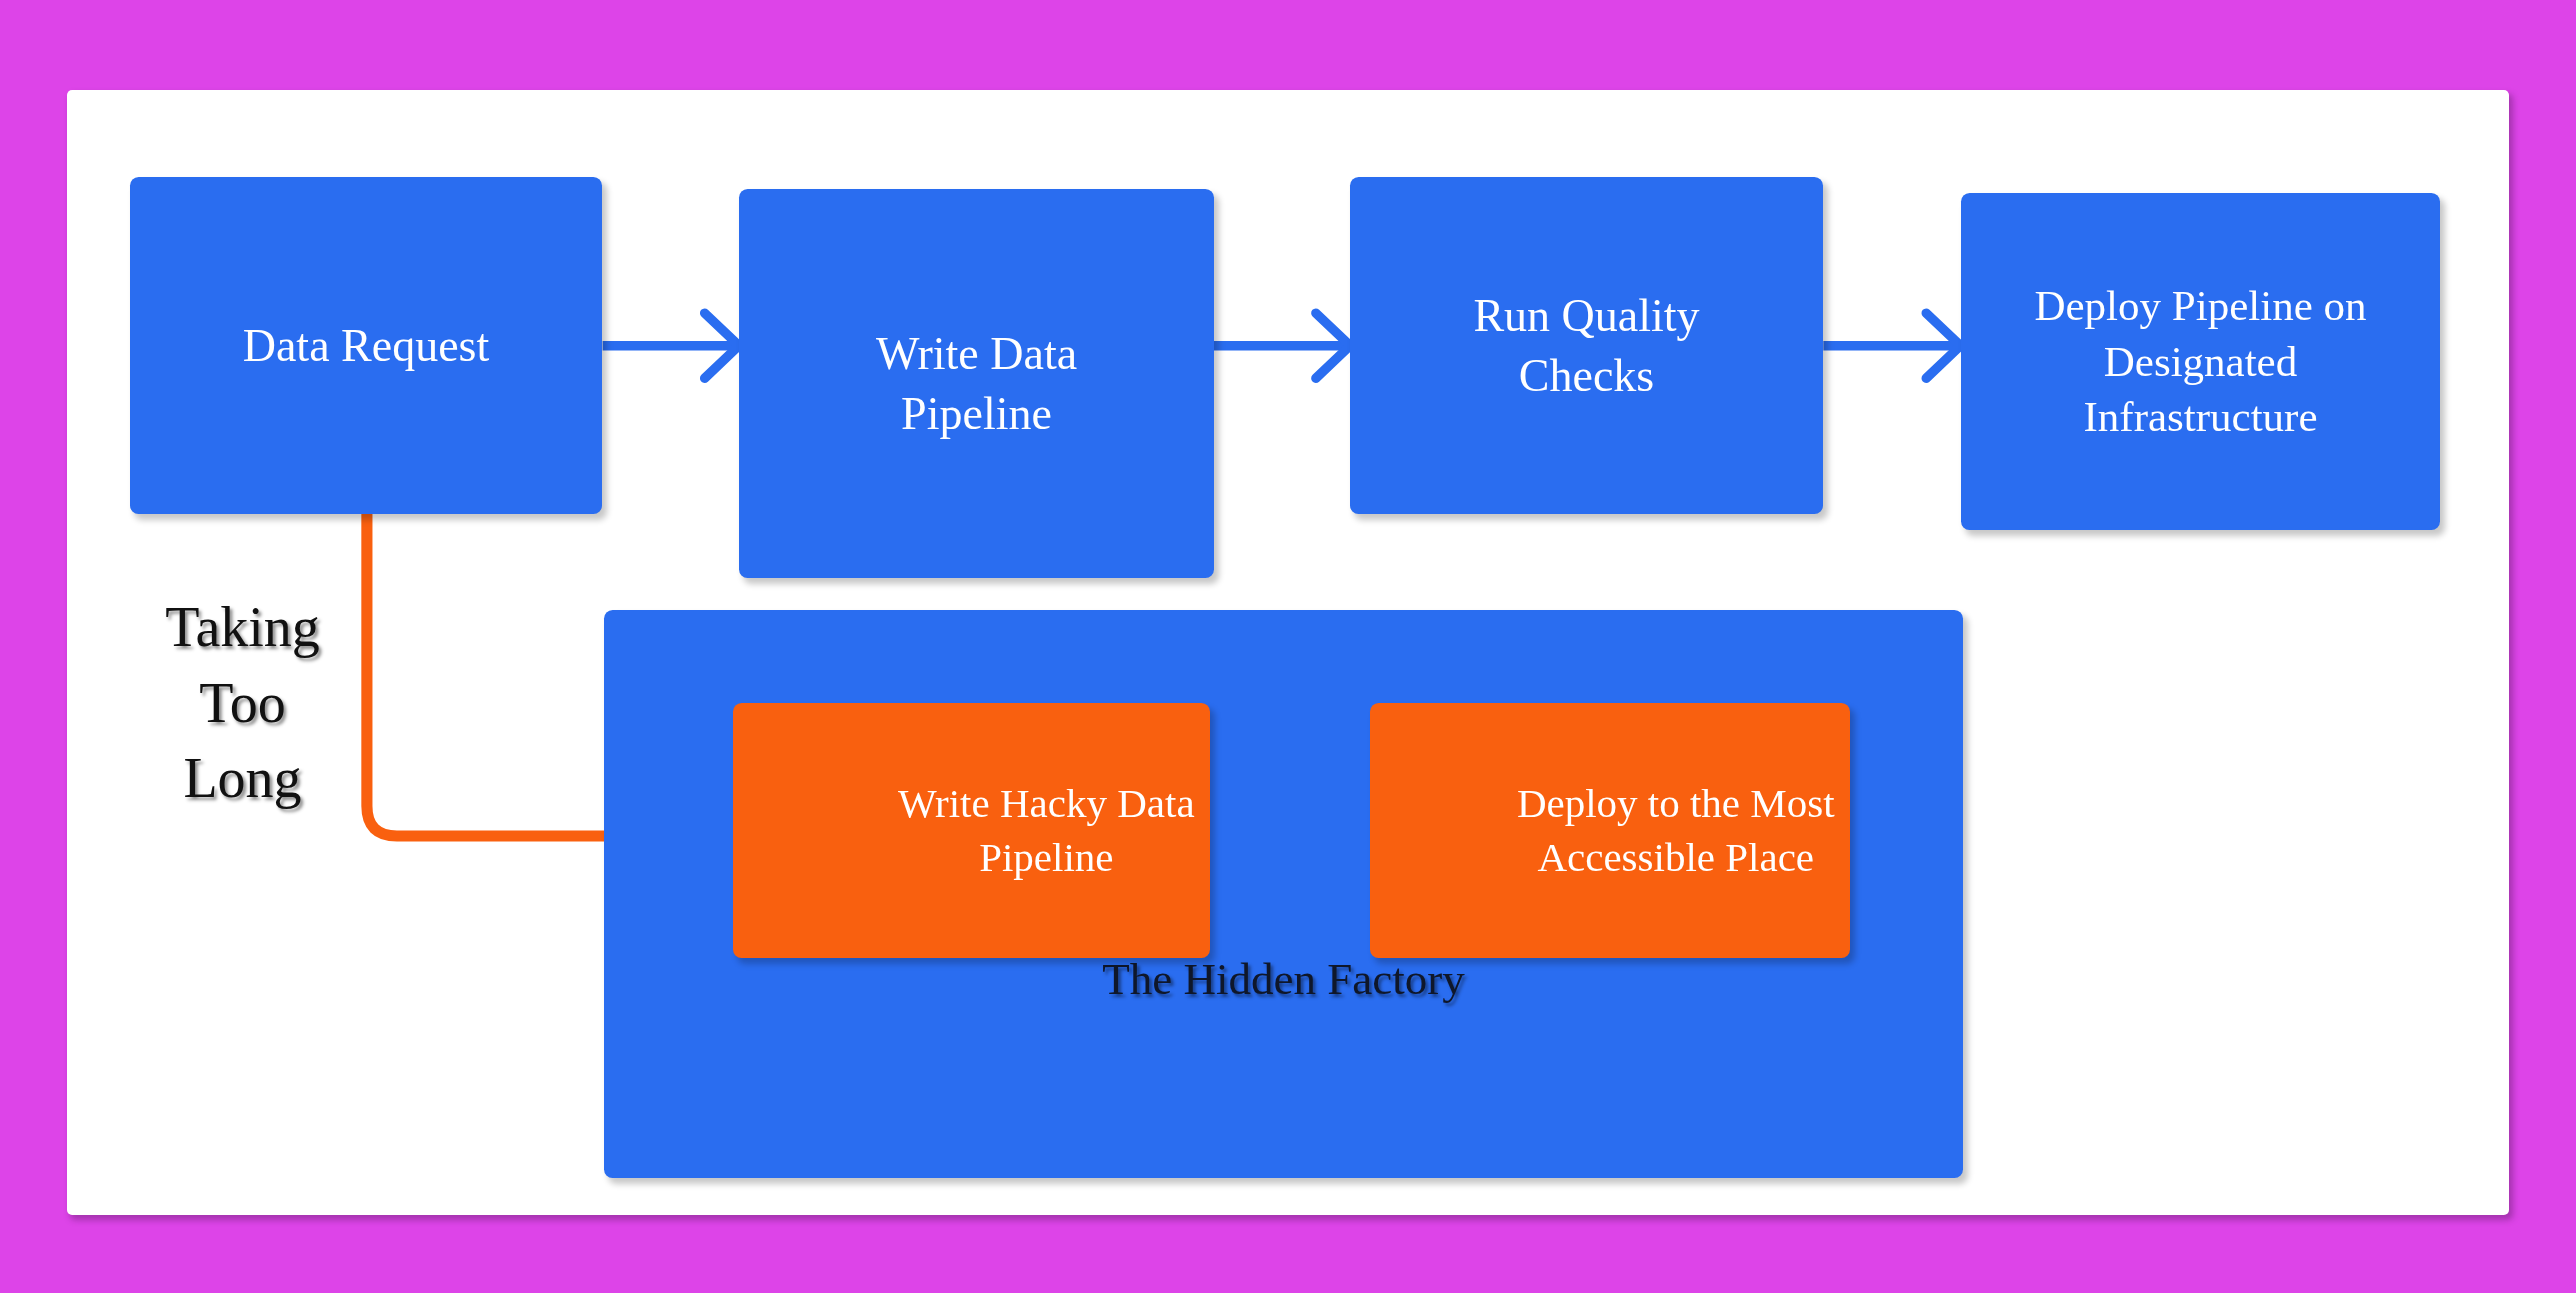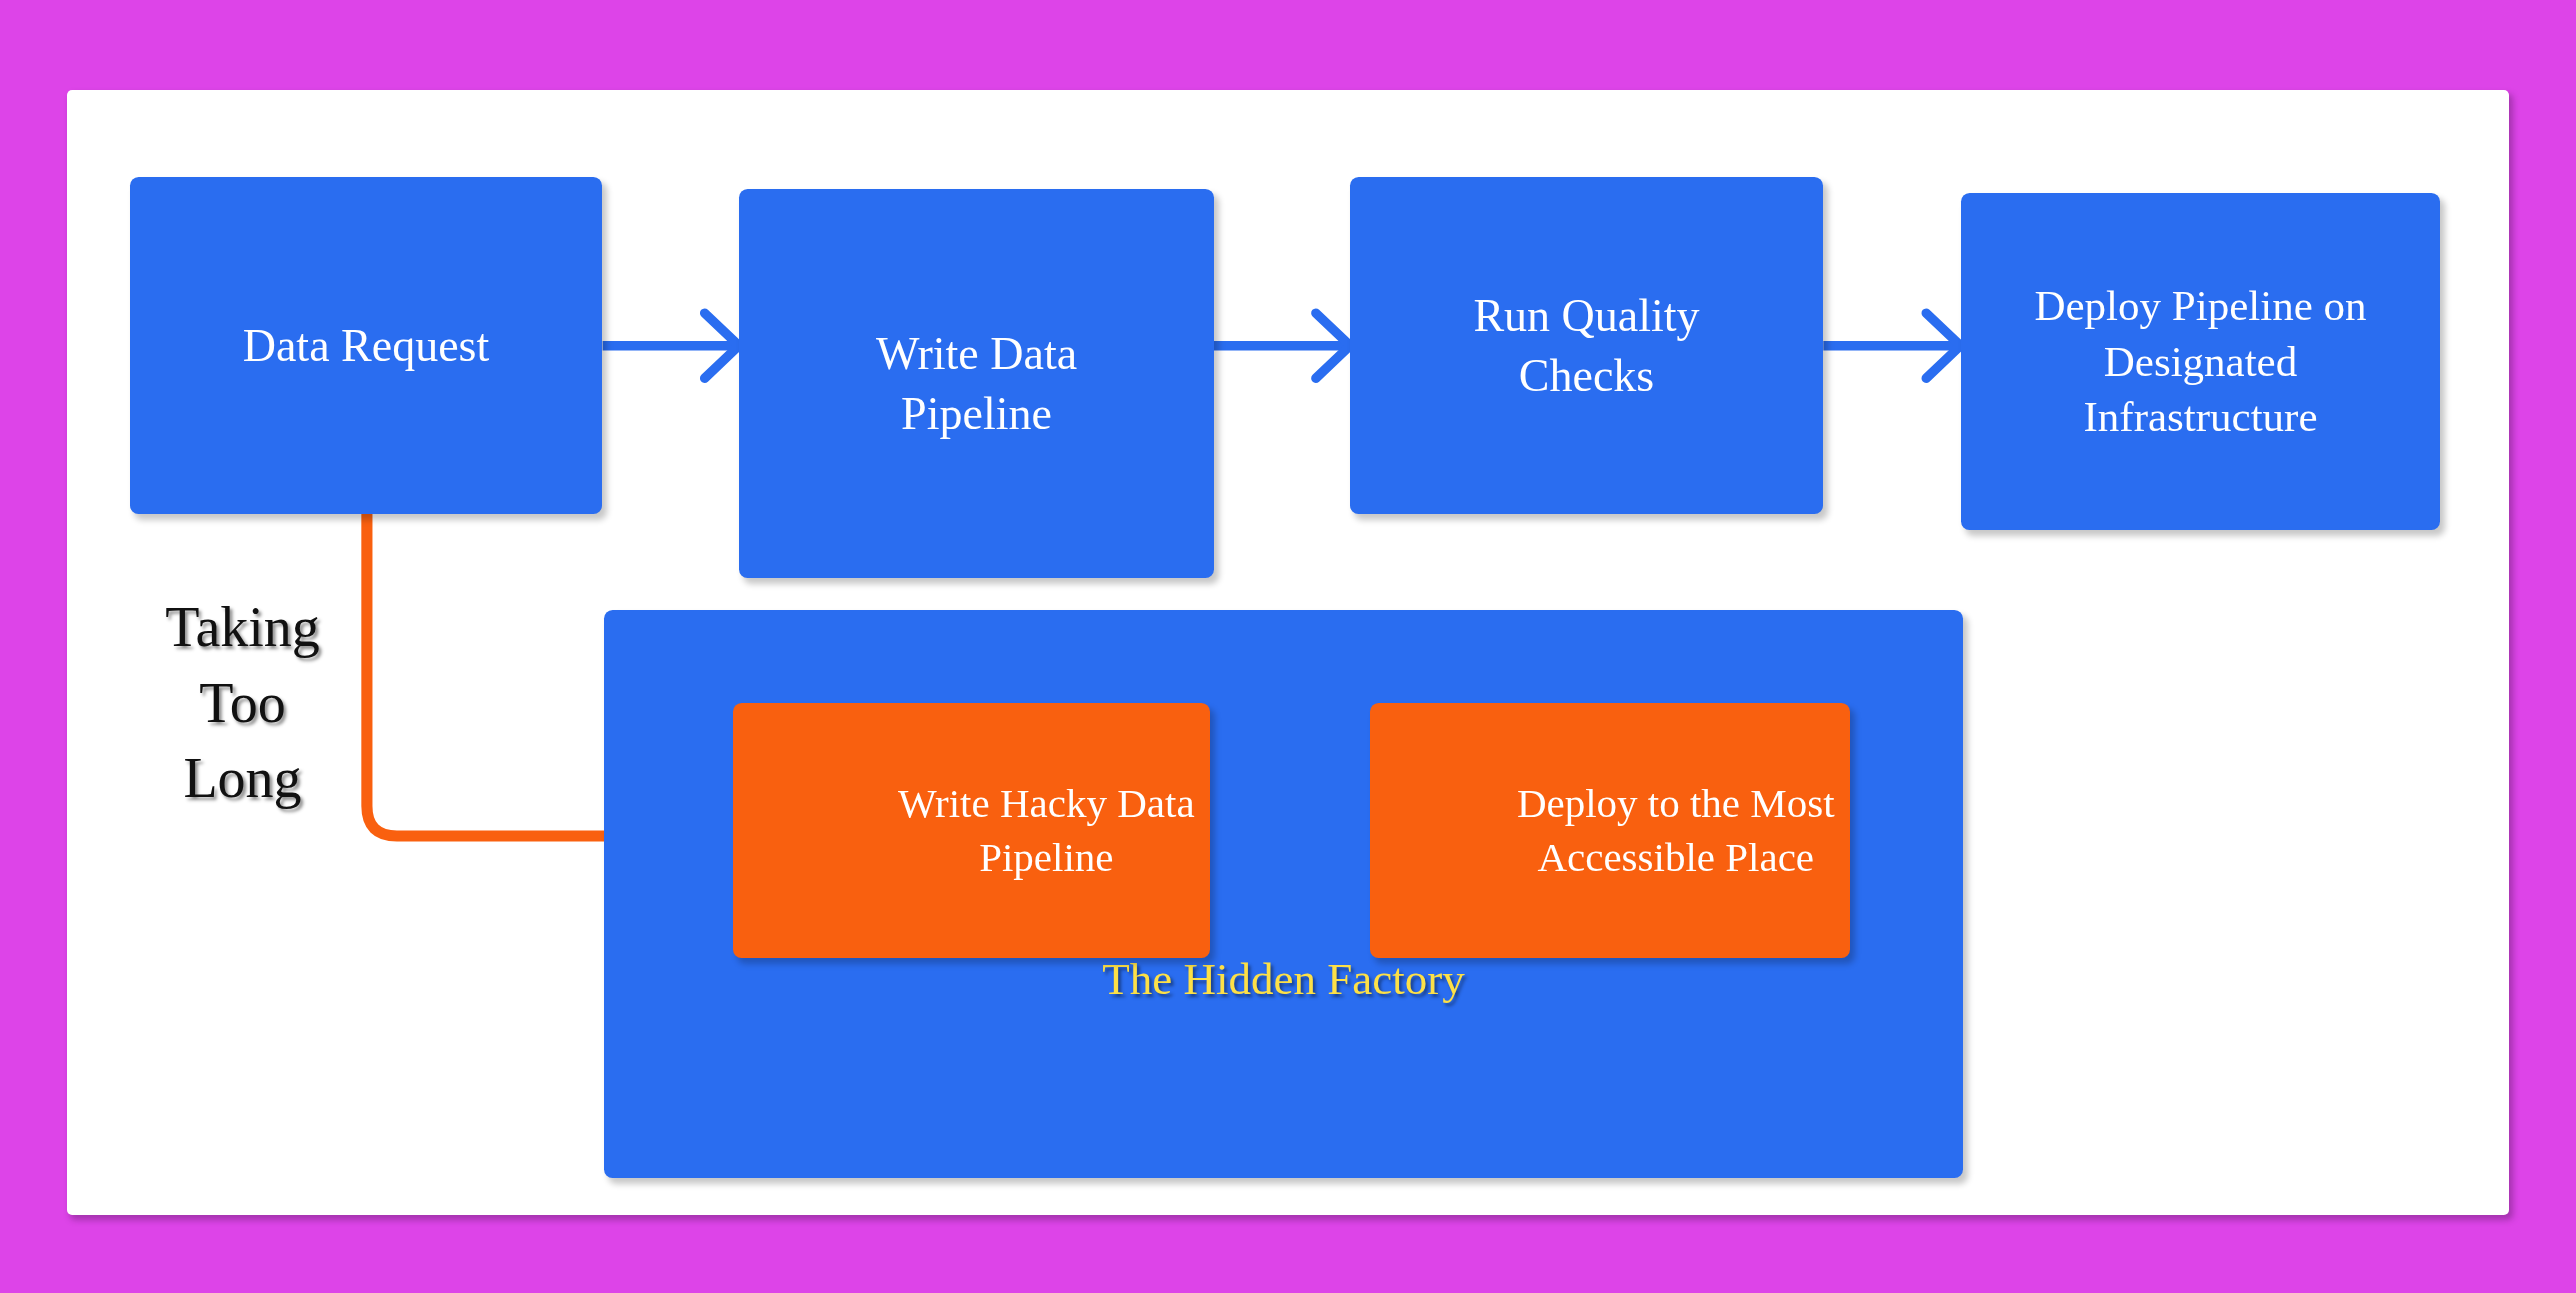--- a/index.html
+++ b/index.html
@@ -77,21 +77,21 @@
     background: #2A6DF0;
     border-radius: 8.6px;
     box-shadow: 4.3px 5.1px 6.9px rgba(0, 0, 0, 0.22);
   }
   #group-hidden-factory-title {
     position: absolute;
     left: 0;
     right: 0;
     top: 343px;
     text-align: center;
-    color: #fde047;
+    color: #0f172a;
     font-size: 45px;
     text-shadow: 2.6px 3.4px 3.4px rgba(0, 0, 0, 0.45);
   }
 
   
   #box-hacky-pipeline { left: 733px; top: 703px; width: 477px; height: 255px; font-size: 41px; }
   #box-deploy-accessible { left: 1370px; top: 703px; width: 480px; height: 255px; font-size: 41px; }
 
   
   #label-taking-too-long {

